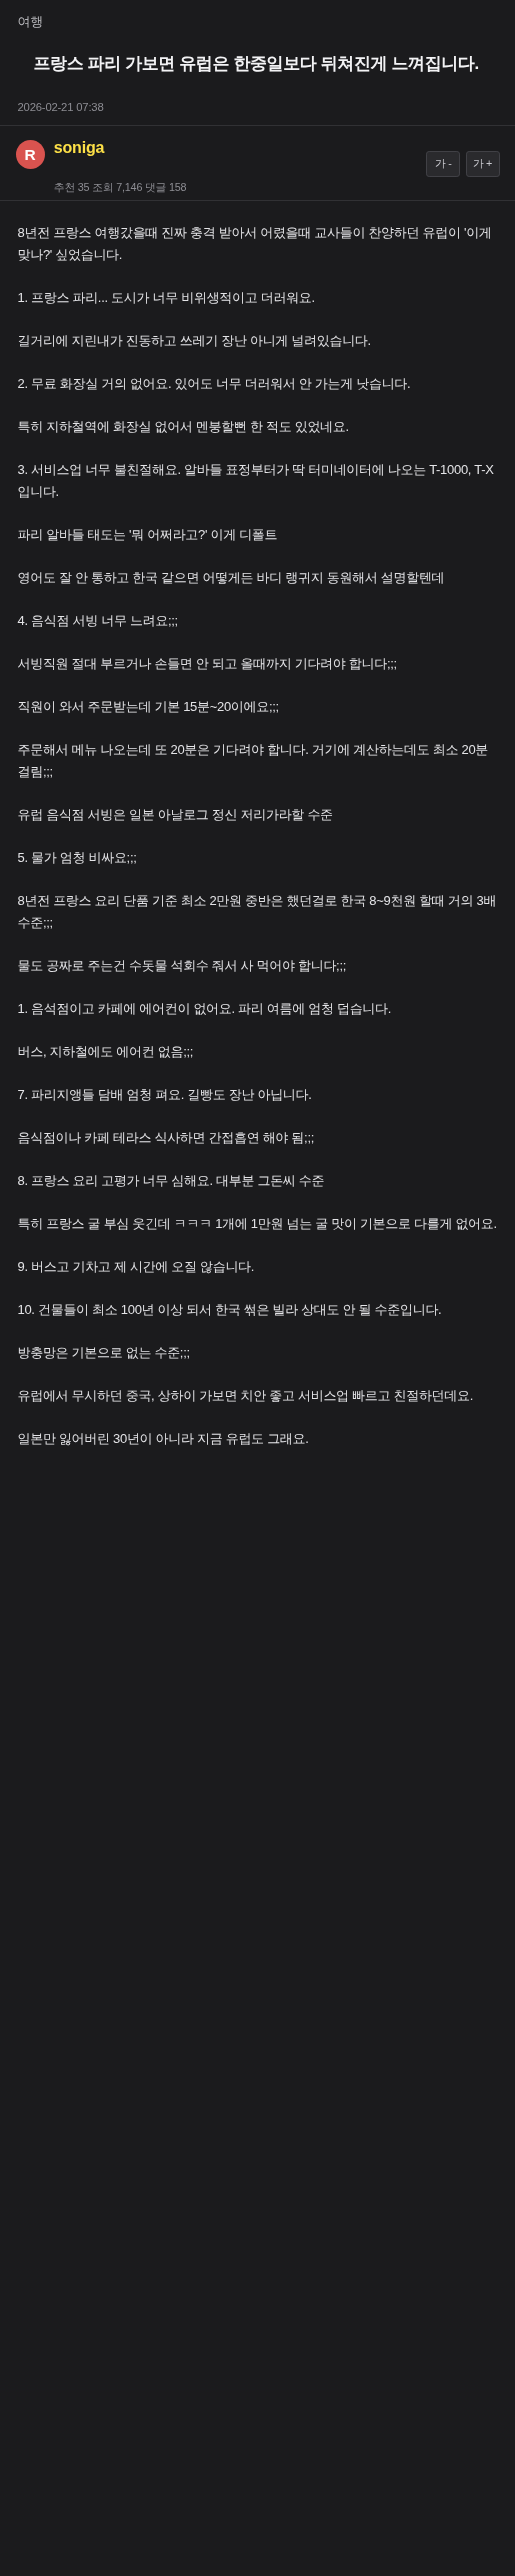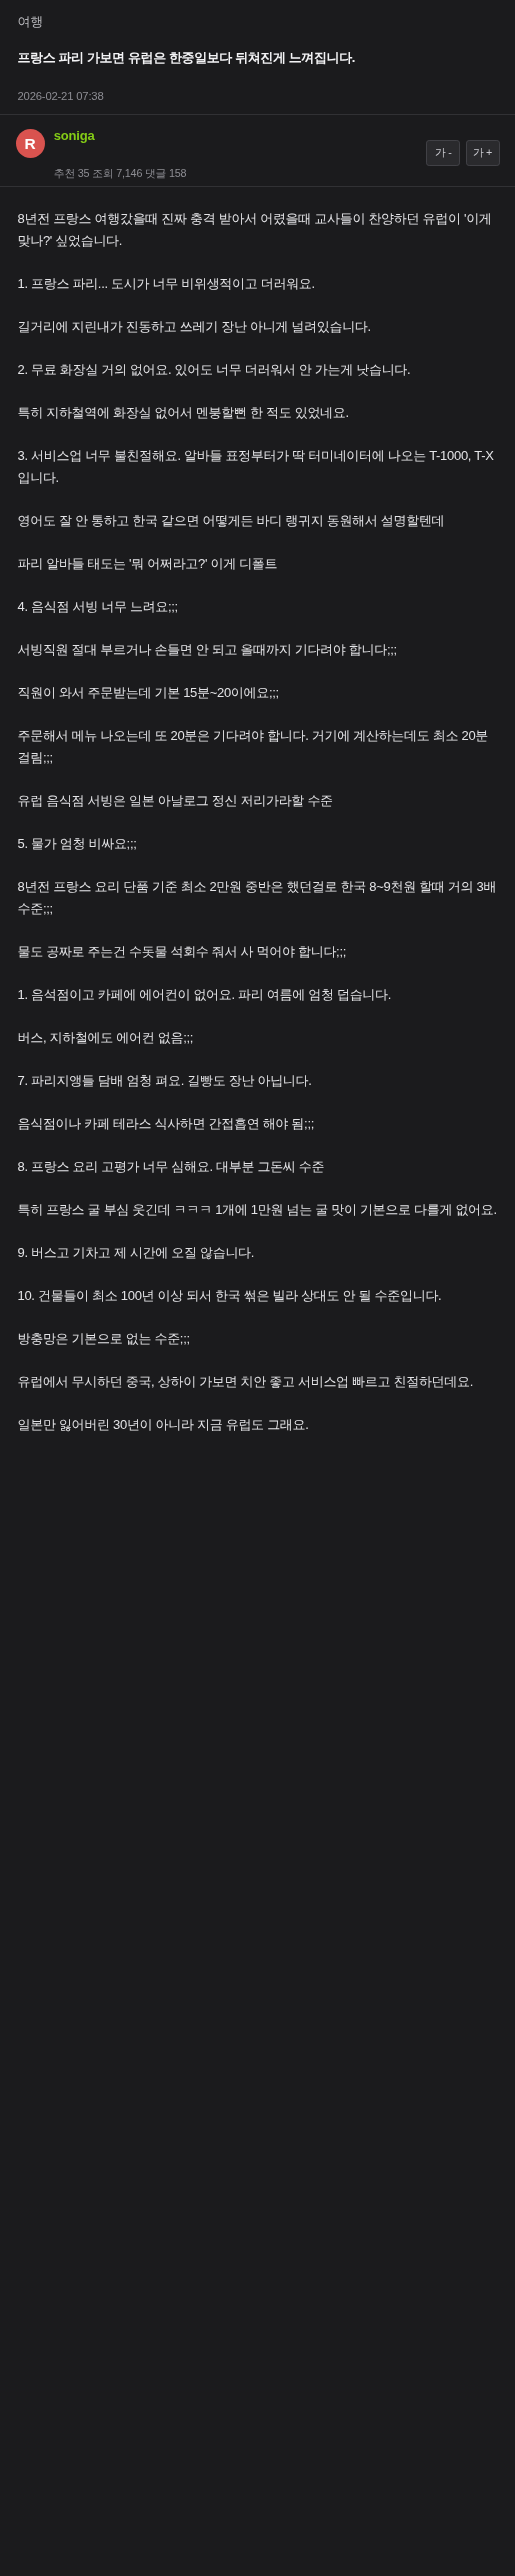--- a/index.html
+++ b/index.html
@@ -26,25 +26,26 @@
 
   
   .board-tag {
     padding: 13.4px 17.5px 0 17.5px;
     font-size: 13px;
     color: #b9b9bd;
     letter-spacing: -0.3px;
   }
   .post-title {
     padding: 9.3px 17.5px 0 17.5px;
-    font-size: 13px;
+    font-size: 17px;
     line-height: 1.42;
     font-weight: 700;
     color: #f3f3f5;
     letter-spacing: -0.4px;
+    margin-left: 16px;
   }
   .post-date {
     padding: 13.4px 17.5px 12.4px 17.5px;
     font-size: 11.3px;
     color: #8d8d93;
     letter-spacing: -0.2px;
   }
   .divider {
     height: 0.5px;
     background: #313134;
@@ -72,23 +73,23 @@
     flex: 0 0 auto;
     margin-top: 1px;
   }
   .author-info {
     margin-left: 9.3px;
     display: flex;
     flex-direction: column;
     justify-content: center;
   }
   .author-name {
-    font-size: 13px;
+    font-size: 16px;
     font-weight: 700;
-    color: #84cc16;
+    color: #fde047;
     letter-spacing: -0.2px;
   }
   .author-meta {
     margin-top: 24px;
     font-size: 10.8px;
     color: #8d8d93;
     letter-spacing: -0.2px;
   }
   .font-controls {
     margin-left: auto;
@@ -152,22 +153,22 @@
 
   <div class="divider"></div>
 
   <div class="post-body">
     <p>8년전 프랑스 여행갔을때 진짜 충격 받아서 어렸을때 교사들이 찬양하던 유럽이 '이게 맞나?' 싶었습니다.</p>
     <p>1. 프랑스 파리... 도시가 너무 비위생적이고 더러워요.</p>
     <p>길거리에 지린내가 진동하고 쓰레기 장난 아니게 널려있습니다.</p>
     <p>2. 무료 화장실 거의 없어요. 있어도 너무 더러워서 안 가는게 낫습니다.</p>
     <p>특히 지하철역에 화장실 없어서 멘붕할뻔 한 적도 있었네요.</p>
     <p>3. 서비스업 너무 불친절해요. 알바들 표정부터가 딱 터미네이터에 나오는 T-1000, T-X 입니다.</p>
+    <p>파리 알바들 태도는 '뭐 어쩌라고?' 이게 디폴트</p>
     <p>영어도 잘 안 통하고 한국 같으면 어떻게든 바디 랭귀지 동원해서 설명할텐데</p>
-    <p>파리 알바들 태도는 '뭐 어쩌라고?' 이게 디폴트</p>
     <p>4. 음식점 서빙 너무 느려요;;;</p>
     <p>서빙직원 절대 부르거나 손들면 안 되고 올때까지 기다려야 합니다;;;</p>
     <p>직원이 와서 주문받는데 기본 15분~20이에요;;;</p>
     <p>주문해서 메뉴 나오는데 또 20분은 기다려야 합니다. 거기에 계산하는데도 최소 20분 걸림;;;</p>
     <p>유럽 음식점 서빙은 일본 아날로그 정신 저리가라할 수준</p>
     <p>5. 물가 엄청 비싸요;;;</p>
     <p>8년전 프랑스 요리 단품 기준 최소 2만원 중반은 했던걸로 한국 8~9천원 할때 거의 3배 수준;;;</p>
     <p>물도 공짜로 주는건 수돗물 석회수 줘서 사 먹어야 합니다;;;</p>
     <p>1. 음석점이고 카페에 에어컨이 없어요. 파리 여름에 엄청 덥습니다.</p>
     <p>버스, 지하철에도 에어컨 없음;;;</p>

